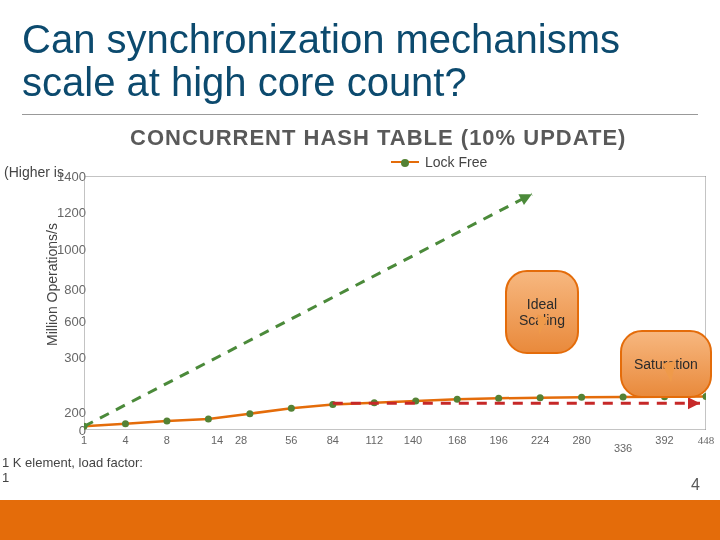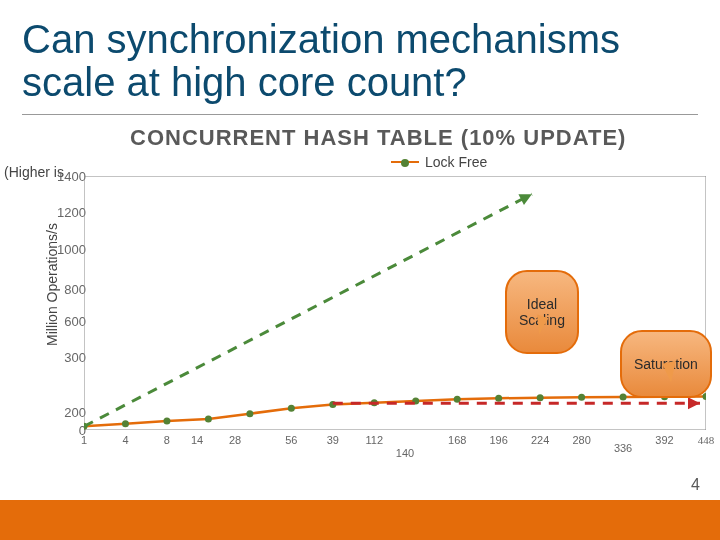--- a/index.html
+++ b/index.html
@@ -102,37 +102,38 @@
         <polyline id="ideal-line" class="dashed-green" points="0,250.37142857142857 447.84,18.14285714285714"></polyline>
         <polygon id="ideal-arrow" class="arrow-green" points="447.84,18.14285714285714 434.4250479308555,18.340495657716865 439.94913957040103,28.99340190708857"></polygon>
         <polyline id="sat-line" class="dashed-red" points="248.8,227.14857142857142 616,227.14857142857142"></polyline>
         <polygon id="sat-arrow" class="arrow-red" points="616,227.14857142857142 604,221.14857142857142 604,233.14857142857142"></polygon>
       </svg>
     </div>
     <div class="xticks" id="xticks">
         <div class="xtick" style="left: 0px;">1</div>
         <div class="xtick" style="left: 41.4667px;">4</div>
         <div class="xtick" style="left: 82.9333px;">8</div>
-        <div class="xtick" style="left: 113px;">14</div>
-        <div class="xtick" style="left: 151px;">28</div>
+        <div class="xtick" style="left: 133px;">14</div>
+        <div class="xtick" style="left: 157px;">28</div>
         <div class="xtick" style="left: 207.333px;">56</div>
-        <div class="xtick" style="left: 248.8px;">39</div>
+        <div class="xtick" style="left: 248.8px;">84</div>
         <div class="xtick" style="left: 290.267px;">112</div>
-        <div class="xtick" style="left: 321px; margin-top: 13px;">140</div>
+        <div class="xtick" style="left: 329px;">140</div>
         <div class="xtick" style="left: 373.2px;">168</div>
         <div class="xtick" style="left: 414.667px;">196</div>
         <div class="xtick" style="left: 456.133px;">224</div>
         <div class="xtick" style="left: 497.6px;">280</div>
         <div class="xtick" style="left: 539.067px; margin-top: 8px;">336</div>
         <div class="xtick" style="left: 580.533px;">392</div>
         <div class="xtick" style="left: 622px; font-family: Liberation Serif, serif;">448</div>
       </div>
   </div>
 
   <div class="bubble ideal" id="bubble-ideal">Ideal<br>Scaling</div>
   <div class="tail ideal"></div>
   <div class="bubble sat">Saturation</div>
   <div class="tail sat"></div>
 
+  <div class="footnote">1 K element, load factor: 1</div>
 
   <div class="slide-num">4</div>
   <div class="bottom-bar"></div>
 </div>
 
 </body></html>

